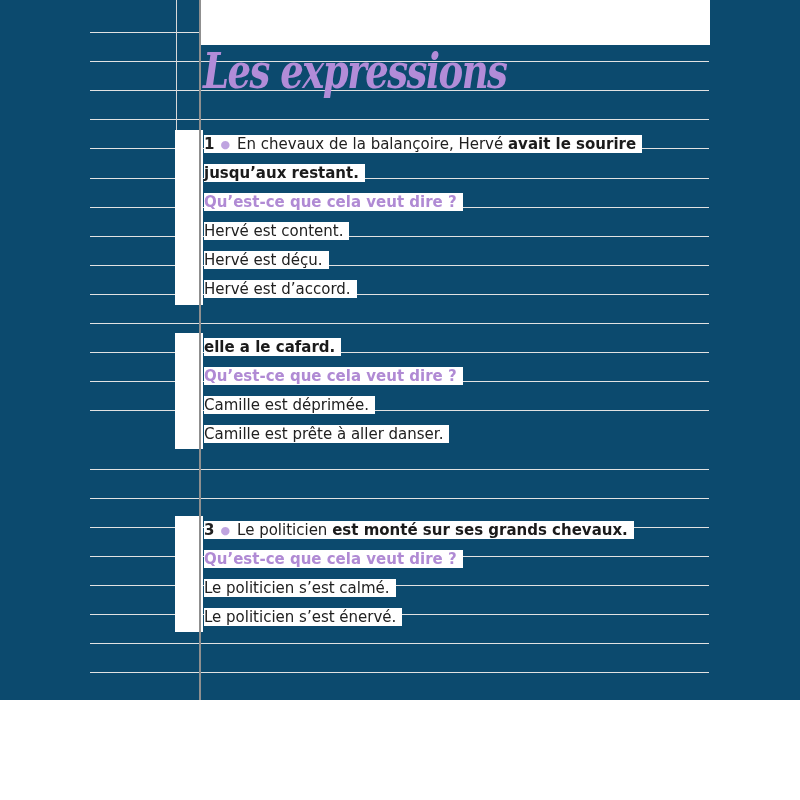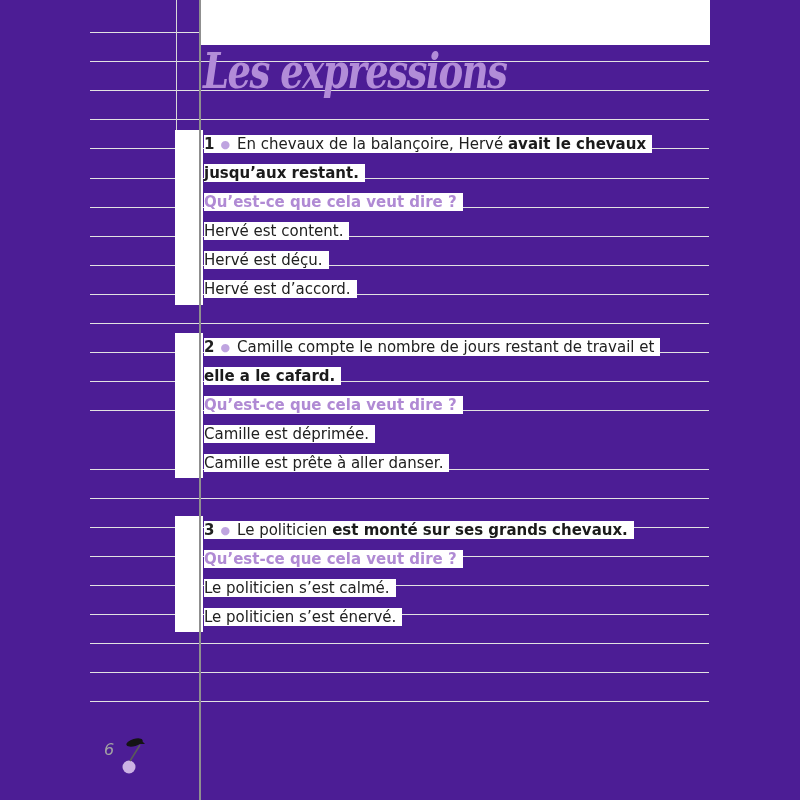--- a/index.html
+++ b/index.html
@@ -1,17 +1,17 @@
 <!DOCTYPE html>
 <html><head>
 <meta charset="utf-8">
 <style>
   html,body { margin:0; padding:0; }
   .sheet {
-    position:relative; width:800px; height:800px; background:#4c1d95;
+    position:relative; width:800px; height:700px; background:#0c4a6e;
     overflow:hidden;
     font-family:"DejaVu Sans","Liberation Sans",sans-serif;
     color:#212121;
   }
   
   .rules {
     position:absolute; left:90px; top:4px; width:619px; height:728px;
     background:repeating-linear-gradient(to bottom,
       transparent 0, transparent 28.1px,
       #e2e2e2 28.1px, #e2e2e2 29.1px);
@@ -57,43 +57,40 @@
 <div class="sheet">
   <div class="rules"></div>
   <div class="top-cover"></div>
   <div class="vline-faint"></div>
   <div class="vline-main"></div>
 
   <div class="title">Les expressions</div>
 
   <div class="item item-1">
     <div class="row">
-      <span class="txt"><span class="num">1</span><span class="dot">●</span><span>En chevaux de la balançoire, Hervé </span><b>avait le chevaux</b></span>
+      <span class="txt"><span class="num">1</span><span class="dot">●</span><span>En chevaux de la balançoire, Hervé </span><b>avait le sourire</b></span>
     </div>
     <div class="row">
       <span class="txt"><b>jusqu’aux restant.</b></span>
     </div>
     <div class="row">
       <span class="txt q">Qu’est-ce que cela veut dire ?</span>
     </div>
     <div class="row">
       <span class="txt">Hervé est content.</span>
     </div>
     <div class="row">
       <span class="txt">Hervé est déçu.</span>
     </div>
     <div class="row">
       <span class="txt">Hervé est d’accord.</span>
     </div>
   </div>
 
   <div class="item item-2">
-    <div class="row">
-      <span class="txt"><span class="num">2</span><span class="dot">●</span><span>Camille compte le nombre de jours restant de travail et</span></span>
-    </div>
     <div class="row">
       <span class="txt"><b>elle a le cafard.</b></span>
     </div>
     <div class="row">
       <span class="txt q">Qu’est-ce que cela veut dire ?</span>
     </div>
     <div class="row">
       <span class="txt">Camille est déprimée.</span>
     </div>
     <div class="row">

